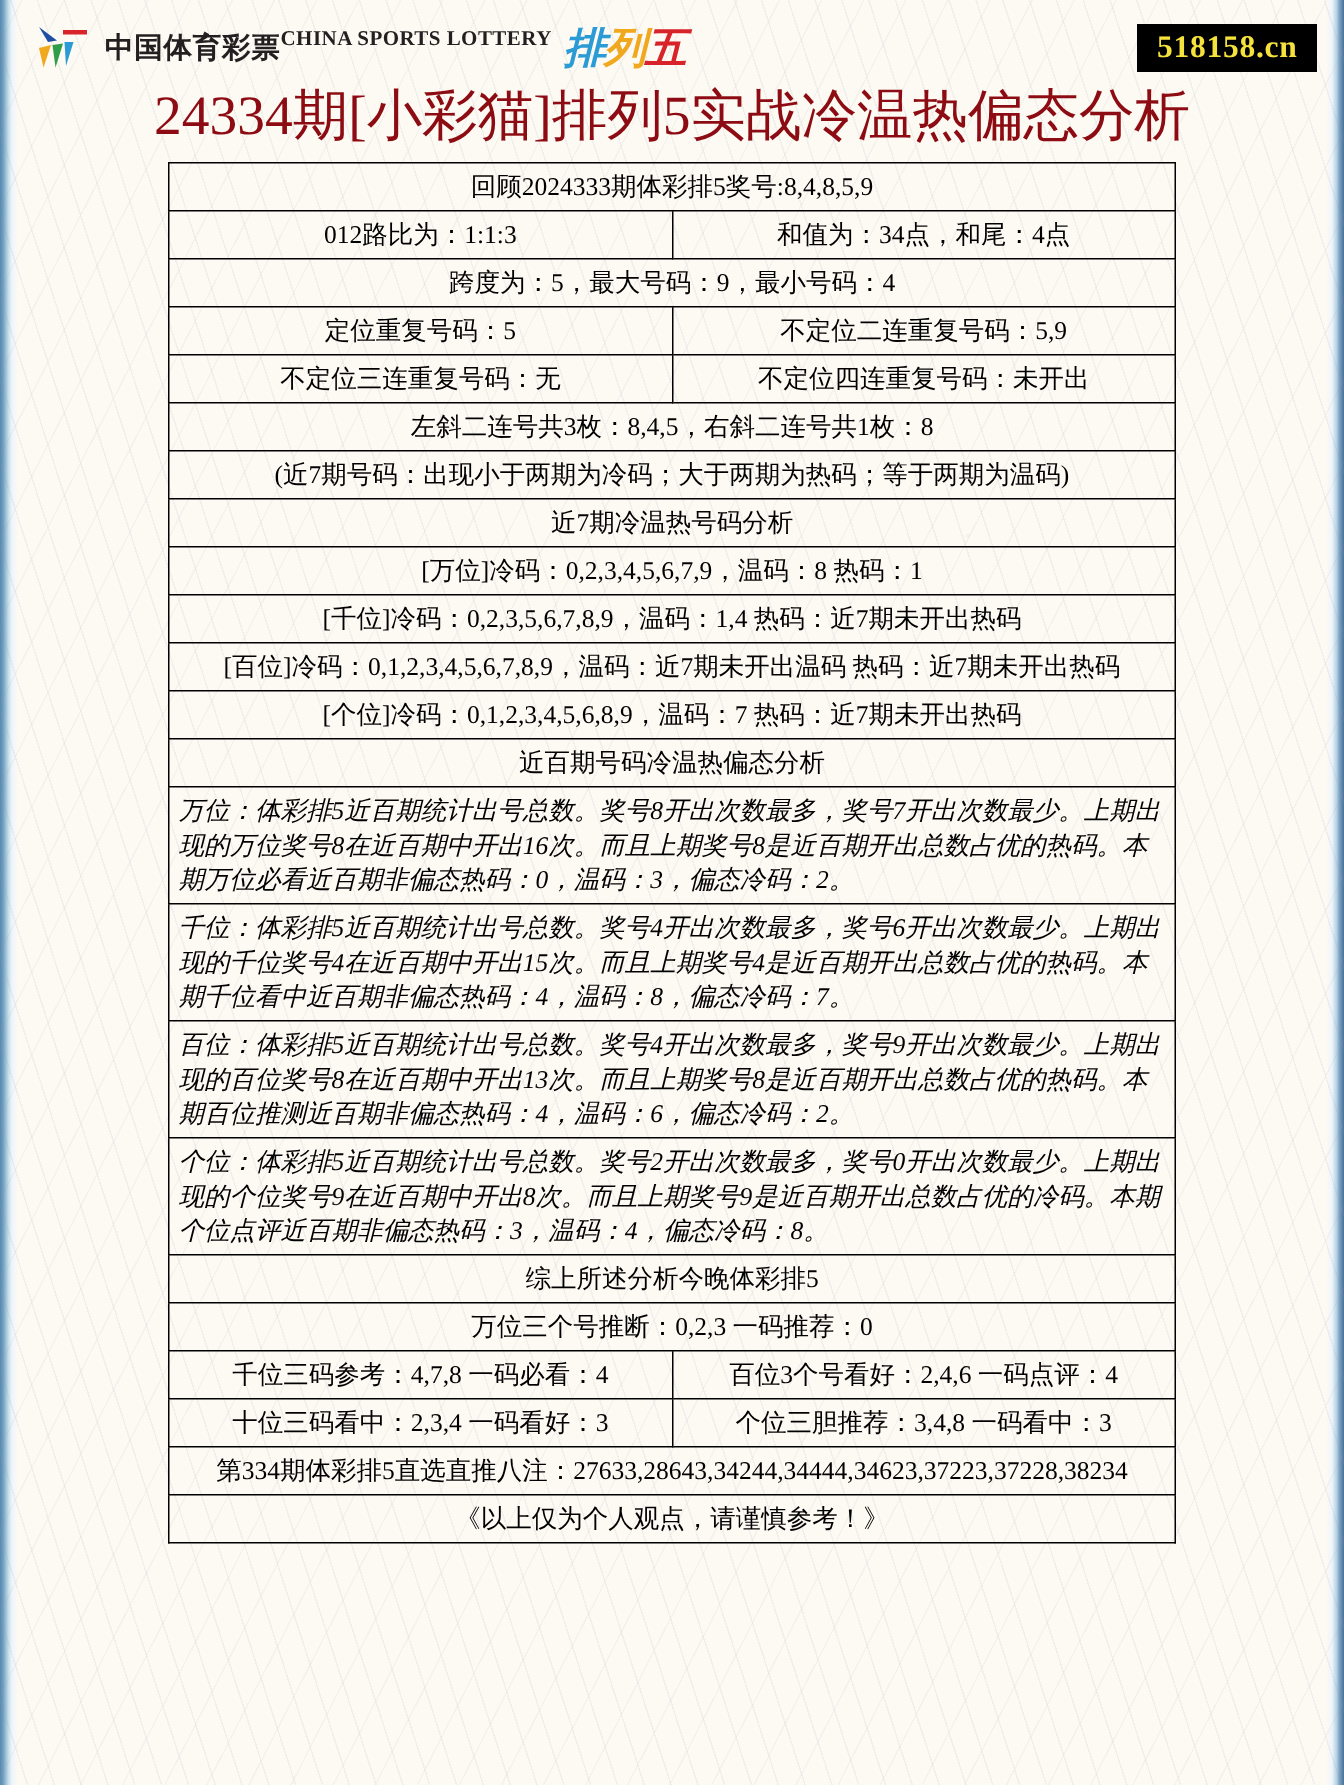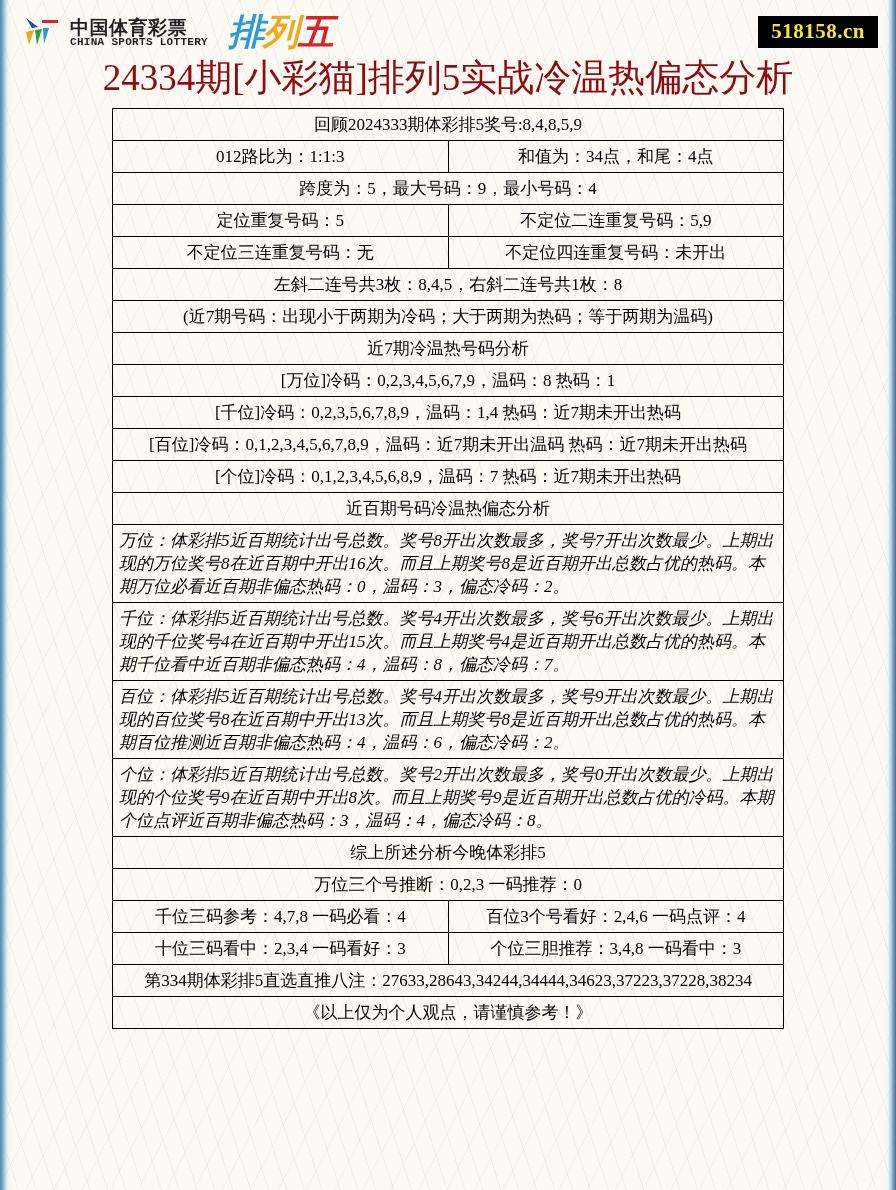--- a/index.html
+++ b/index.html
@@ -51,42 +51,42 @@
   }
   .logo {
     position: absolute;
     left: 14px;
     top: 8px;
     display: flex;
     align-items: center;
     height: 40px;
   }
   .logo-mark { width: 44px; height: 36px; margin-right: 4px; }
-  .logo-words { display: flex; flex-direction: column; justify-content: center; }
+  .logo-words { display: flex; justify-content: center; }
   .logo-cn {
     font-family: "DejaVu Sans", "Liberation Sans", sans-serif;
     font-weight: bold;
     font-size: 19px;
     color: #231f20;
     letter-spacing: 0.5px;
     line-height: 20px;
   }
   .logo-en {
-    font-family: Liberation Mono, monospace;
-    font-weight: bold;
-    font-size: 11px;
+    font-family: Liberation Serif, serif;
+    font-weight: bold;
+    font-size: 14px;
     color: #231f20;
     letter-spacing: 0.3px;
     line-height: 10px;
   }
   .logo-p5 {
-    margin-left: 20px;
+    margin-left: 8px;
     font-family: "DejaVu Sans", "Liberation Sans", sans-serif;
     font-weight: bold;
-    font-size: 36px;
+    font-size: 28px;
     font-style: italic;
     line-height: 30px;
     letter-spacing: -1px;
   }
   .logo-p5 .c1 { color: #2a9bd4; }
   .logo-p5 .c2 { color: #f0a81e; }
   .logo-p5 .c3 { color: #d8232a; }
 
   .site-badge {
     position: absolute;

